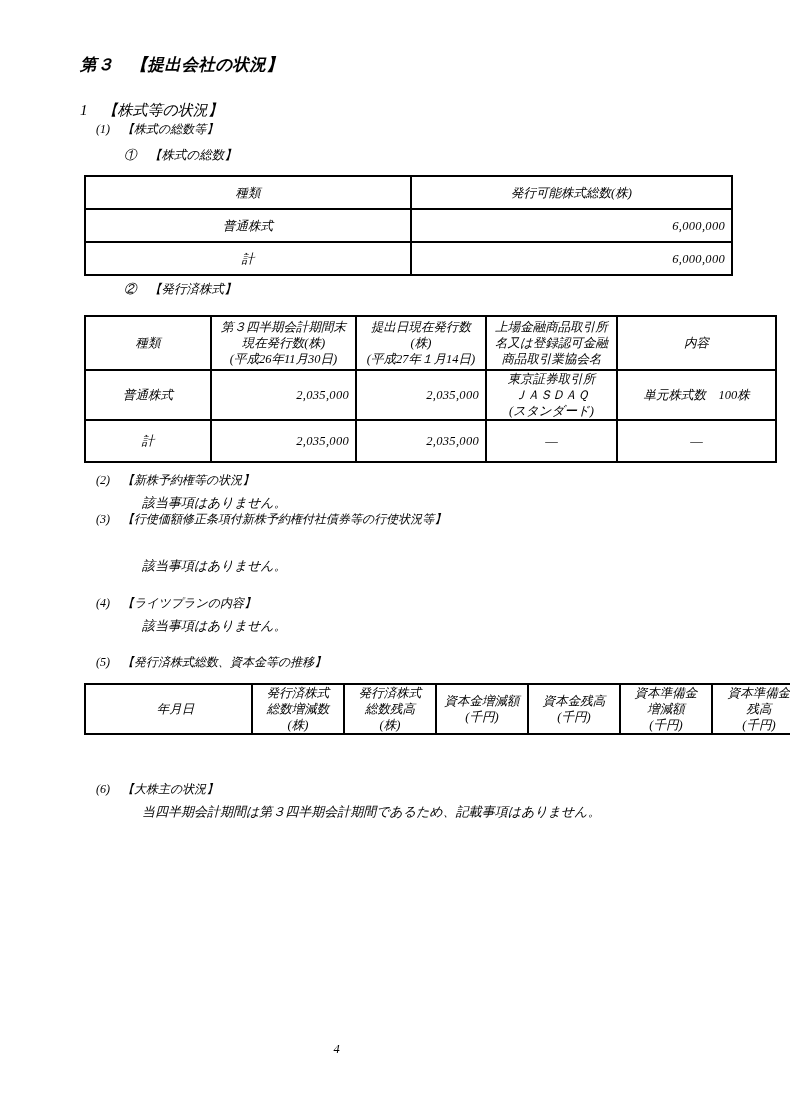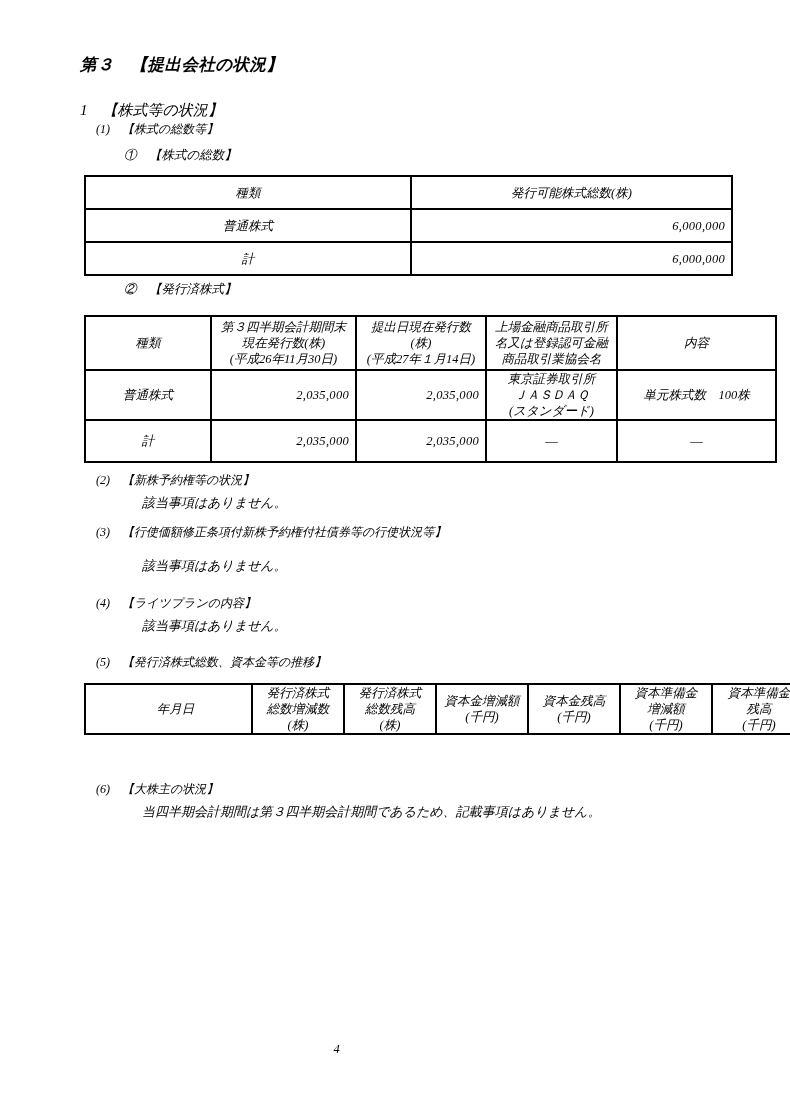--- a/index.html
+++ b/index.html
@@ -182,21 +182,21 @@
         <td class="col-c c-right num">2,035,000</td>
         <td class="col-d c-center">―</td>
         <td class="col-e c-center">―</td>
       </tr>
     </tbody>
   </table>
 
   <div class="lvl2" style="top:472px">(2)　【新株予約権等の状況】</div>
   <div class="body-text" style="top:494px">該当事項はありません。</div>
 
-  <div class="lvl2" style="top:524px">(3)　【行使価額修正条項付新株予約権付社債券等の行使状況等】</div>
+  <div class="lvl2" style="top:511px">(3)　【行使価額修正条項付新株予約権付社債券等の行使状況等】</div>
   <div class="body-text" style="top:557px">該当事項はありません。</div>
 
   <div class="lvl2" style="top:595px">(4)　【ライツプランの内容】</div>
   <div class="body-text" style="top:617px">該当事項はありません。</div>
 
   <div class="lvl2" style="top:654px">(5)　【発行済株式総数、資本金等の推移】</div>
 
   <table class="doc-table" id="table-capital-history">
     <tbody>
       <tr class="r-head">

